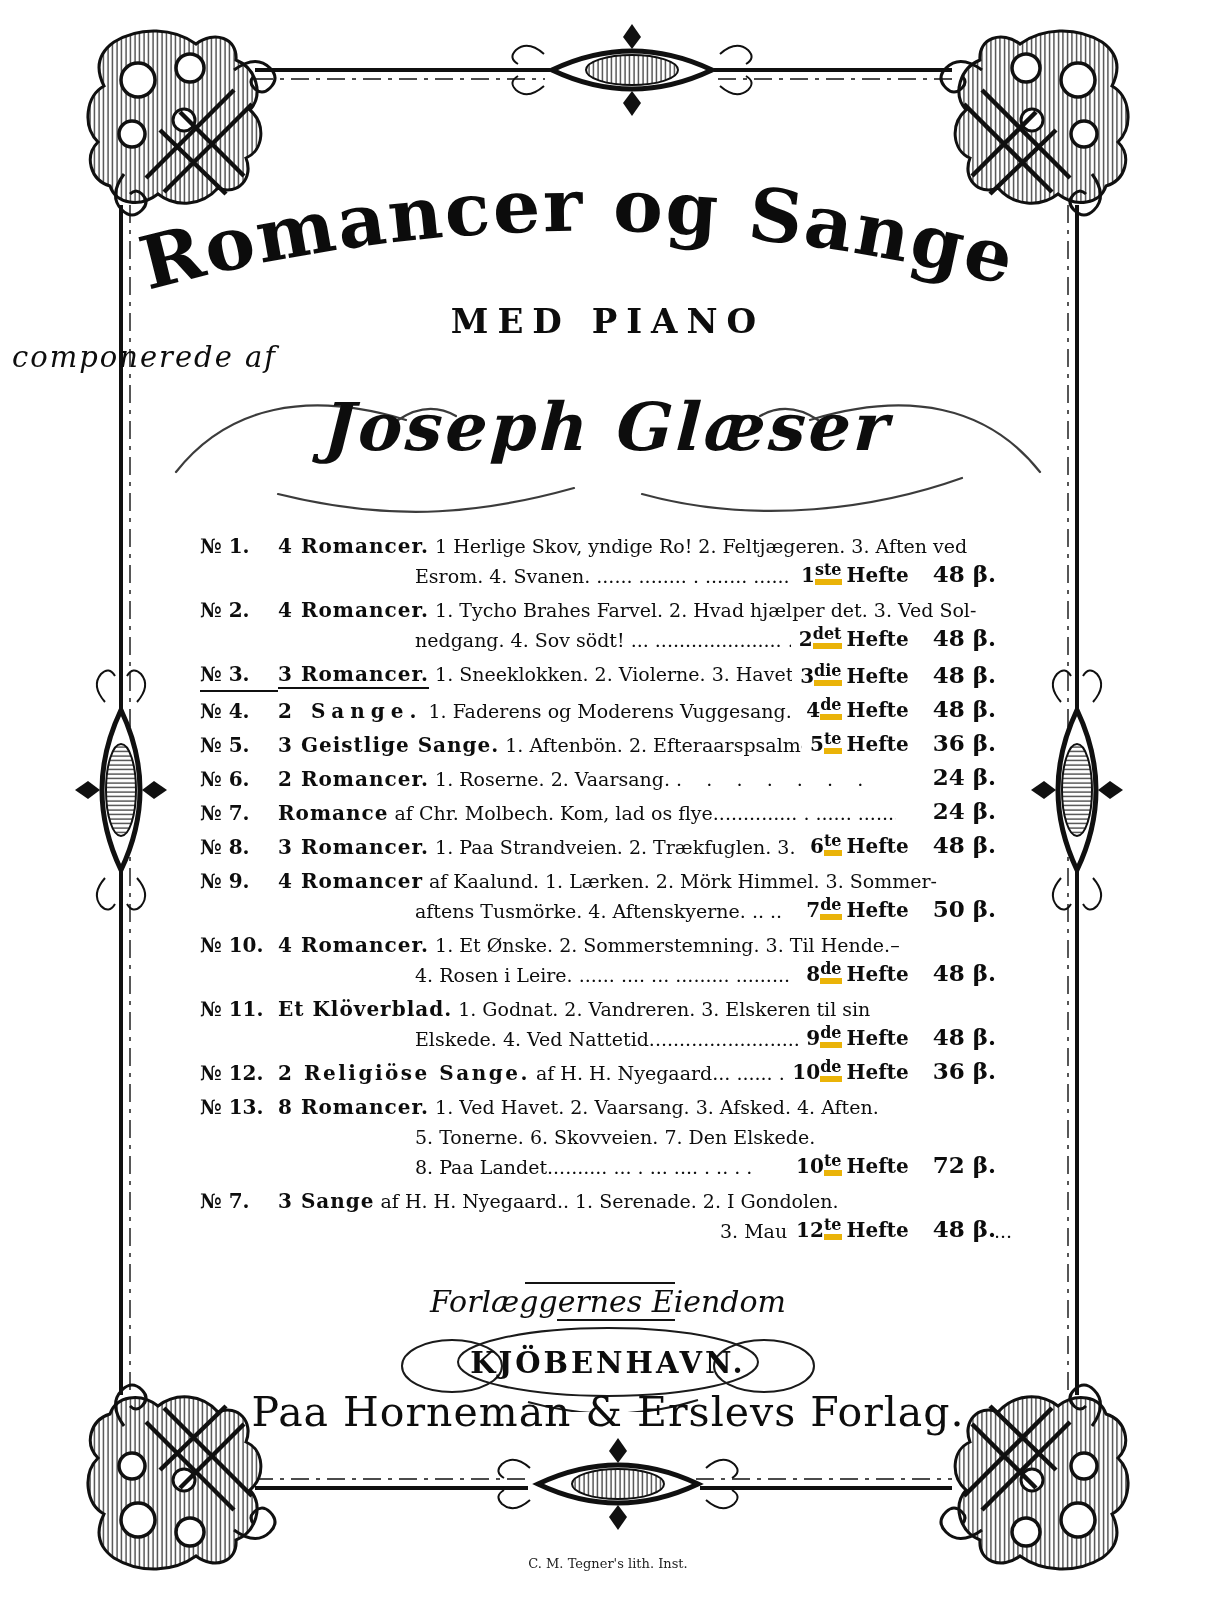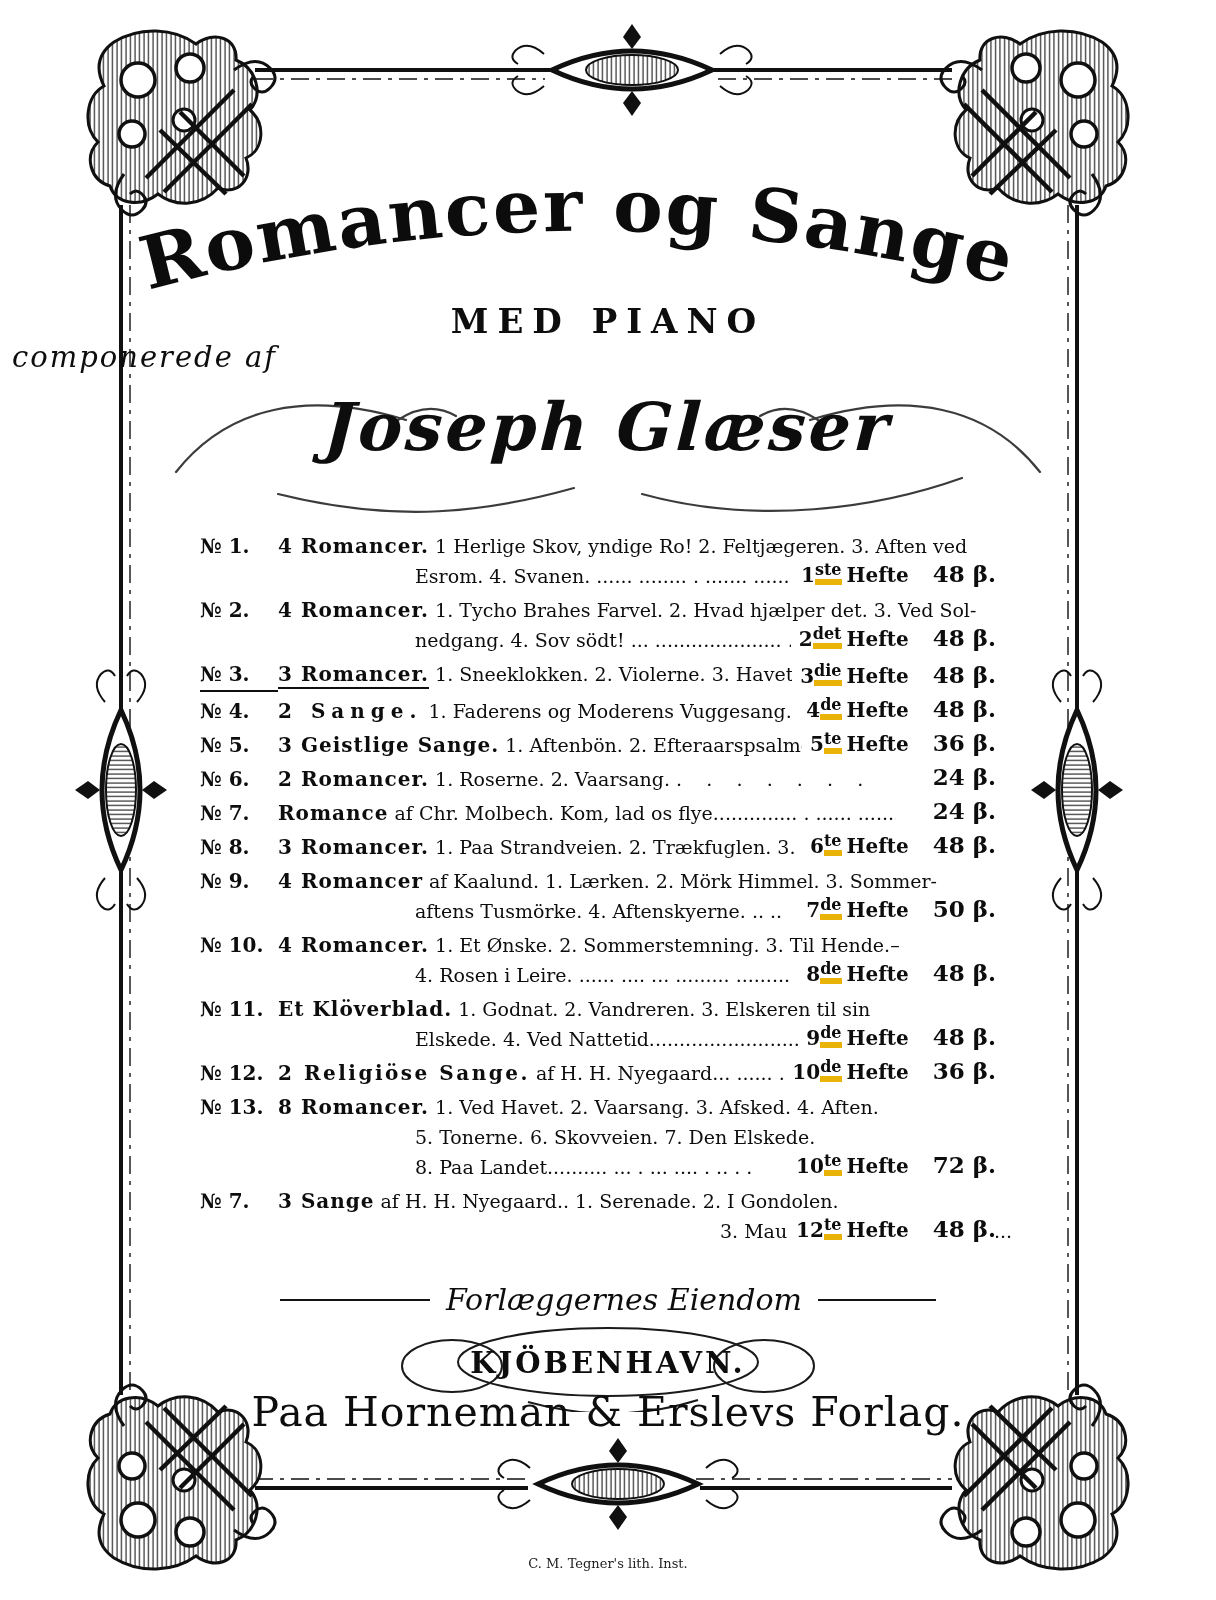--- a/index.html
+++ b/index.html
@@ -34,21 +34,21 @@
   .u .no,.u .lead{border-bottom:2px solid #101010;padding-bottom:1px;}
   .tail{position:absolute;right:0;bottom:1px;white-space:nowrap;background:#fff;padding-left:8px;}
   .hnum{font-weight:bold;font-size:20px;}
   .hord{font-size:16px;font-weight:bold;vertical-align:super;line-height:0;
         border-bottom:6px solid #eab308;}
   .hword{font-weight:bold;font-size:20px;margin-left:5px;margin-right:14px;}
   .price{display:inline-block;min-width:62px;margin-left:10px;font-weight:bold;font-size:23px;}
 
   
   .ownership{position:absolute;top:1282px;left:0;width:100%;display:flex;align-items:center;
-             justify-content:center;font-style:italic;font-size:30px;}
+             justify-content:center;font-style:italic;font-size:30px;flex-direction:column;}
   .rule{height:2px;background:#141414;}
   .rule.r1{width:150px;margin-right:16px;}
   .rule.r2{width:118px;margin-left:16px;}
   .city-wrap{position:absolute;top:1316px;left:0;width:100%;height:96px;text-align:center;}
   .city-orn{position:absolute;top:0;left:378px;}
   .city{position:relative;top:30px;font-size:29px;font-weight:bold;letter-spacing:3px;}
   .publisher{position:absolute;top:1388px;left:0;width:100%;text-align:center;
              font-size:41px;letter-spacing:1px;}
   .imprint{position:absolute;top:1556px;left:0;width:100%;text-align:center;font-size:13px;color:#222;}
 </style>

